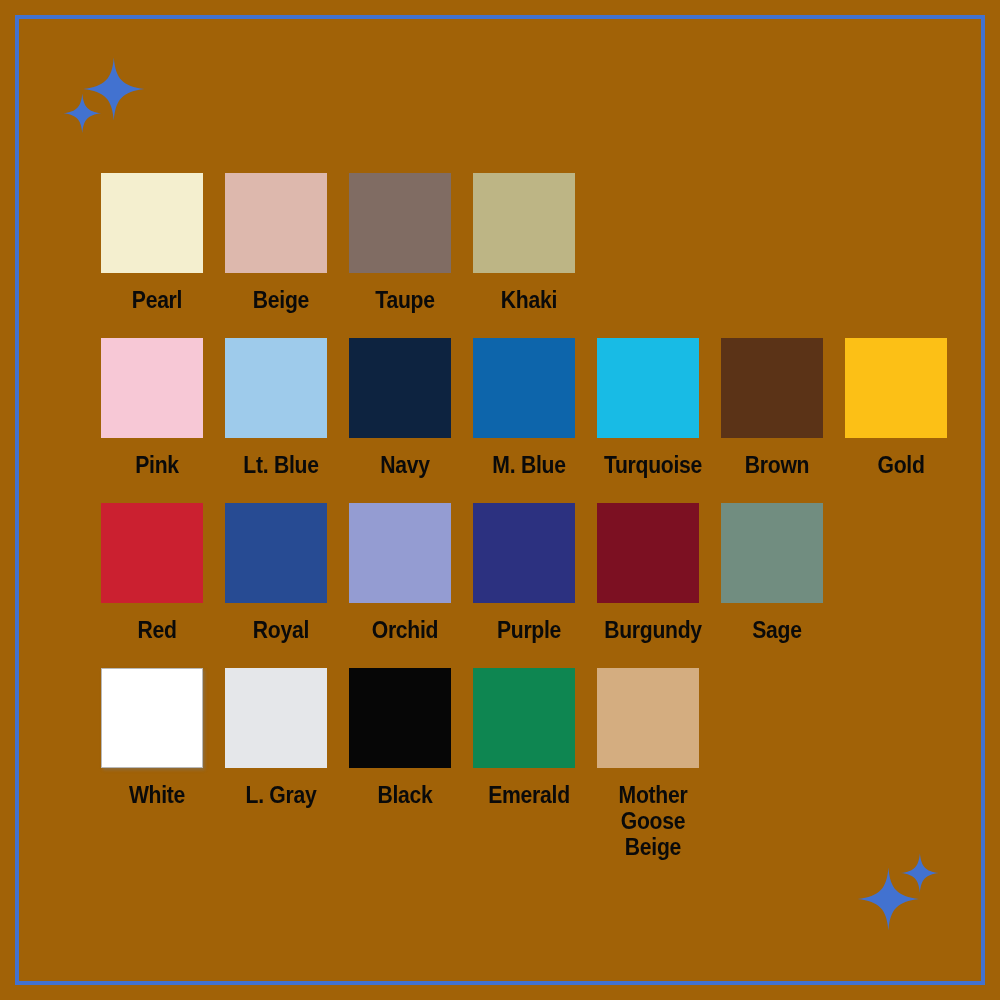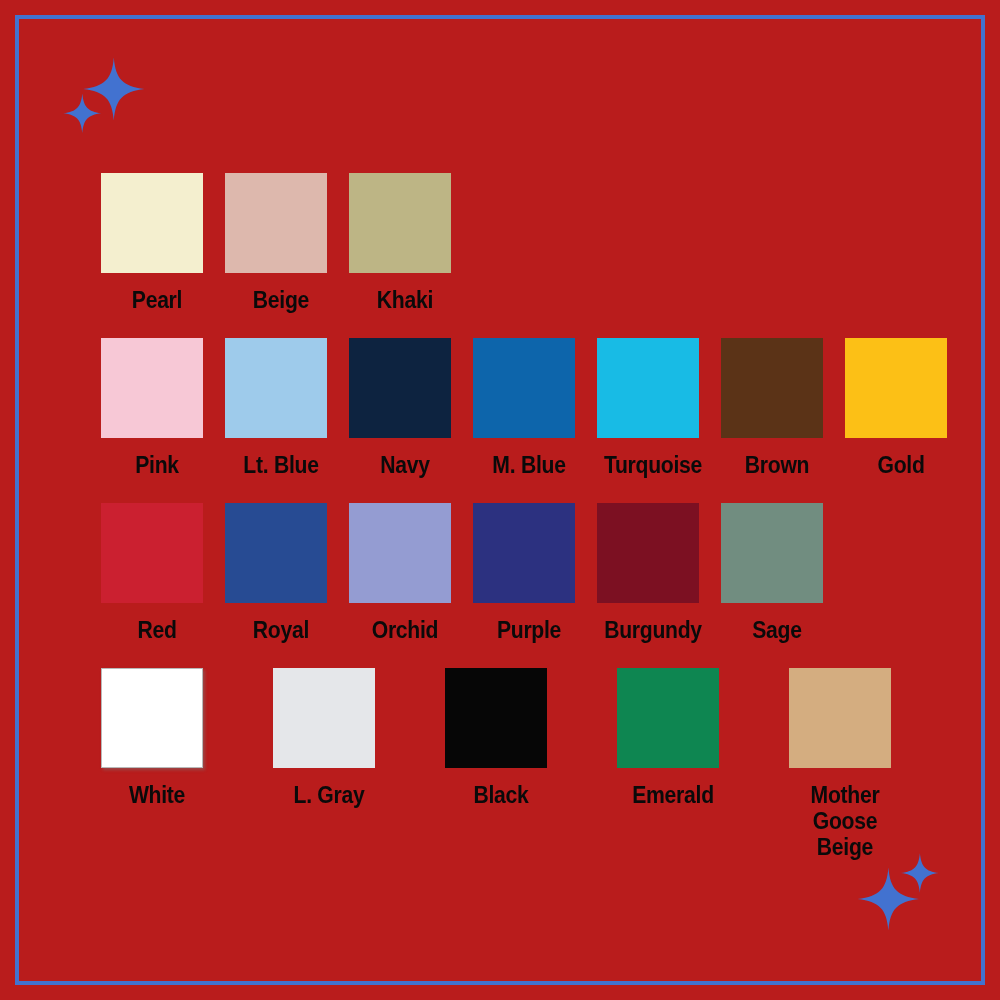--- a/index.html
+++ b/index.html
@@ -42,21 +42,21 @@
     left: 101px;
     top: 173px;
     width: 860px;
   }
   .row {
     display: flex;
     flex-direction: row;
     align-items: flex-start;
   }
   .row-1, .row-2, .row-3 { height: 165px; }
-  .row-4 { height: 165px; gap: 48px; }
+  .row-4 { height: 165px; }
 
   .cell {
     width: 124px;
     flex: 0 0 124px;
     display: flex;
     flex-direction: column;
     align-items: flex-start;
     box-sizing: border-box;
   }
   .chip {
@@ -82,21 +82,21 @@
     letter-spacing: -0.3px;
     color: #0a0a0a;
     transform: scaleX(0.92);
     transform-origin: center top;
     white-space: pre-line;
   }
 </style>
 </head>
 <body>
 
-<div class="page" style="background: #b91c1c; padding-left: 14px;">
+<div class="page" style="background: #a16207; padding-left: 14px;">
 
   <div class="frame" style="border-color: rgb(66, 114, 208);"></div>
 
   <svg class="sparkle sparkle-tl" viewBox="0 0 100 100" xmlns="http://www.w3.org/2000/svg">
     <path d="M62 6 C64 30 72 38 96 41 C72 44 64 52 62 76 C60 52 52 44 28 41 C52 38 60 30 62 6 Z" fill="#4272d0"></path>
     <path d="M27 46 C28.5 61 33 66 48 68 C33 70 28.5 75 27 90 C25.5 75 21 70 6 68 C21 66 25.5 61 27 46 Z" fill="#4272d0"></path>
   </svg>
 
   <svg class="sparkle sparkle-br" viewBox="0 0 100 100" xmlns="http://www.w3.org/2000/svg">
     <path d="M36 24 C38 48 46 56 70 59 C46 62 38 70 36 94 C34 70 26 62 2 59 C26 56 34 48 36 24 Z" fill="#4272d0"></path>
@@ -108,20 +108,24 @@
     <div class="row row-1">
       <div class="cell">
         <div class="chip" style="background-color: rgb(244, 239, 207);"></div>
         <div class="swatch-label">Pearl</div>
       </div>
       <div class="cell">
         <div class="chip" style="background-color: rgb(221, 184, 173);"></div>
         <div class="swatch-label">Beige</div>
       </div>
       <div class="cell">
+        <div class="chip" style="background-color: rgb(128, 108, 99);"></div>
+        <div class="swatch-label">Taupe</div>
+      </div>
+      <div class="cell">
         <div class="chip" style="background-color: rgb(189, 181, 133);"></div>
         <div class="swatch-label">Khaki</div>
       </div>
     </div>
 
     <div class="row row-2">
       <div class="cell">
         <div class="chip" style="background-color: rgb(247, 200, 214);"></div>
         <div class="swatch-label">Pink</div>
       </div>

